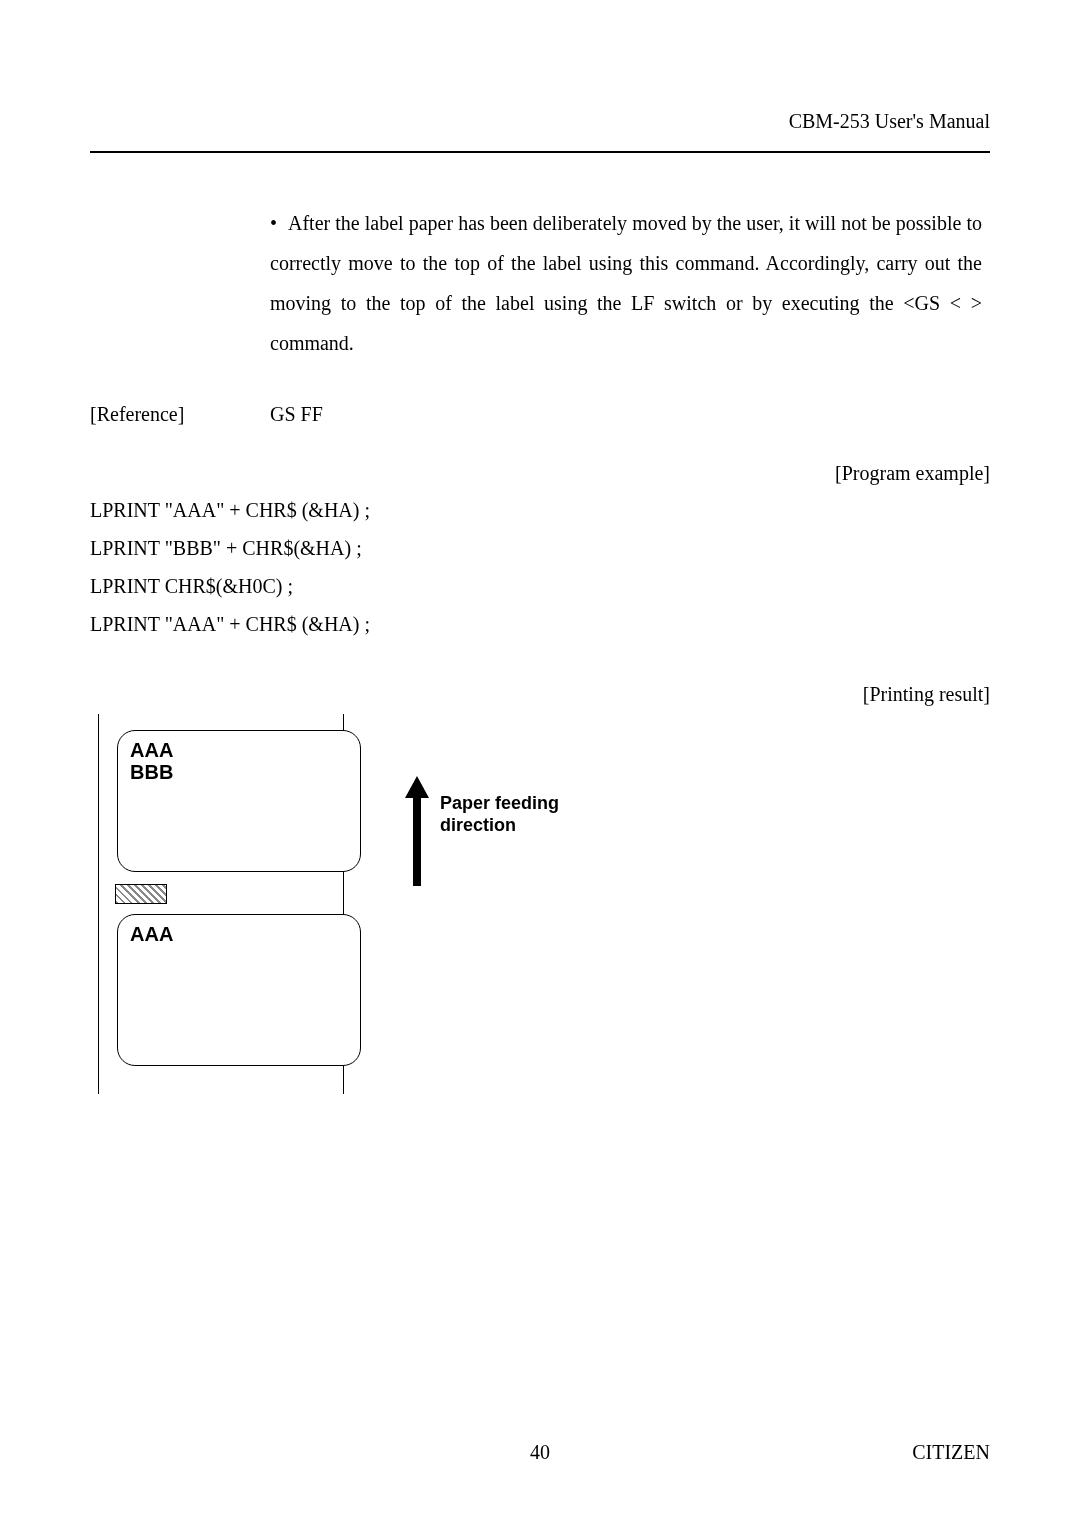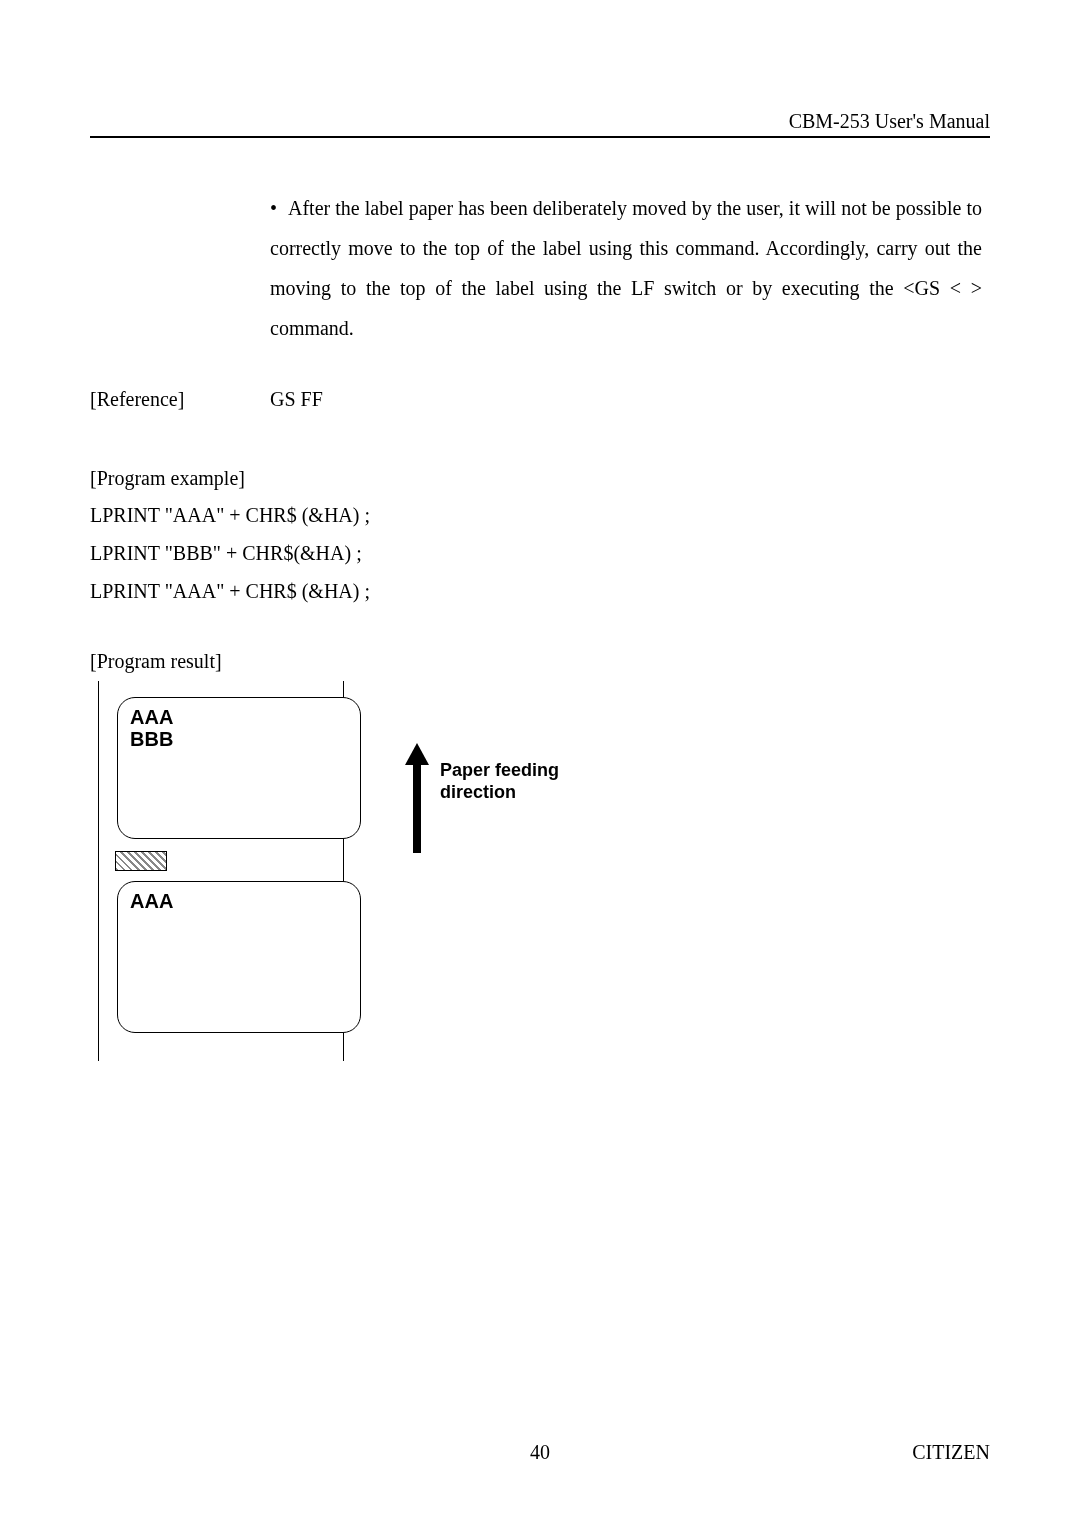--- a/index.html
+++ b/index.html
@@ -17,42 +17,43 @@
       position: relative;
       padding: 110px 90px 60px 90px;
     }
     .header-line {
       border-bottom: 2px solid #000;
       margin-bottom: 50px;
     }
     .header-text {
       text-align: right;
       font-size: 20px;
-      padding-bottom: 3px;
+      padding-bottom: 18px;
     }
     .bullet-section {
       margin-left: 180px;
       margin-right: 8px;
       text-align: justify;
       line-height: 2.0;
       margin-bottom: 40px;
     }
     .bullet-section .bullet {
       display: inline-block;
       width: 14px;
     }
     .ref-row {
       display: flex;
-      margin-bottom: 56px;
+      margin-bottom: 36px;
     }
     .ref-label {
       width: 180px;
     }
     .section-label {
       margin-bottom: 6px;
+      text-align: right;
     }
     .code-block {
       line-height: 1.9;
       margin-bottom: 40px;
     }
     .diagram-area {
       position: relative;
       height: 400px;
       margin-top: 8px;
     }
@@ -147,24 +148,25 @@
 
 <div class="ref-row">
   <div class="ref-label">[Reference]</div>
   <div>GS FF</div>
 </div>
 
 <div class="section-label">[Program example]</div>
 <div class="code-block">
   <div>LPRINT "AAA" + CHR$ (&amp;HA) ;</div>
   <div>LPRINT "BBB" + CHR$(&amp;HA) ;</div>
+  <div>LPRINT CHR$(&amp;H0C) ;</div>
   <div>LPRINT "AAA" + CHR$ (&amp;HA) ;</div>
 </div>
 
-<div class="section-label">[Program result]</div>
+<div class="section-label">[Printing result]</div>
 
 <div class="diagram-area">
   <div class="paper-strip">
     <div class="label-box label1">
       <div>AAA</div>
       <div>BBB</div>
     </div>
     <div class="black-mark"></div>
     <div class="label-box label2">
       <div>AAA</div>

